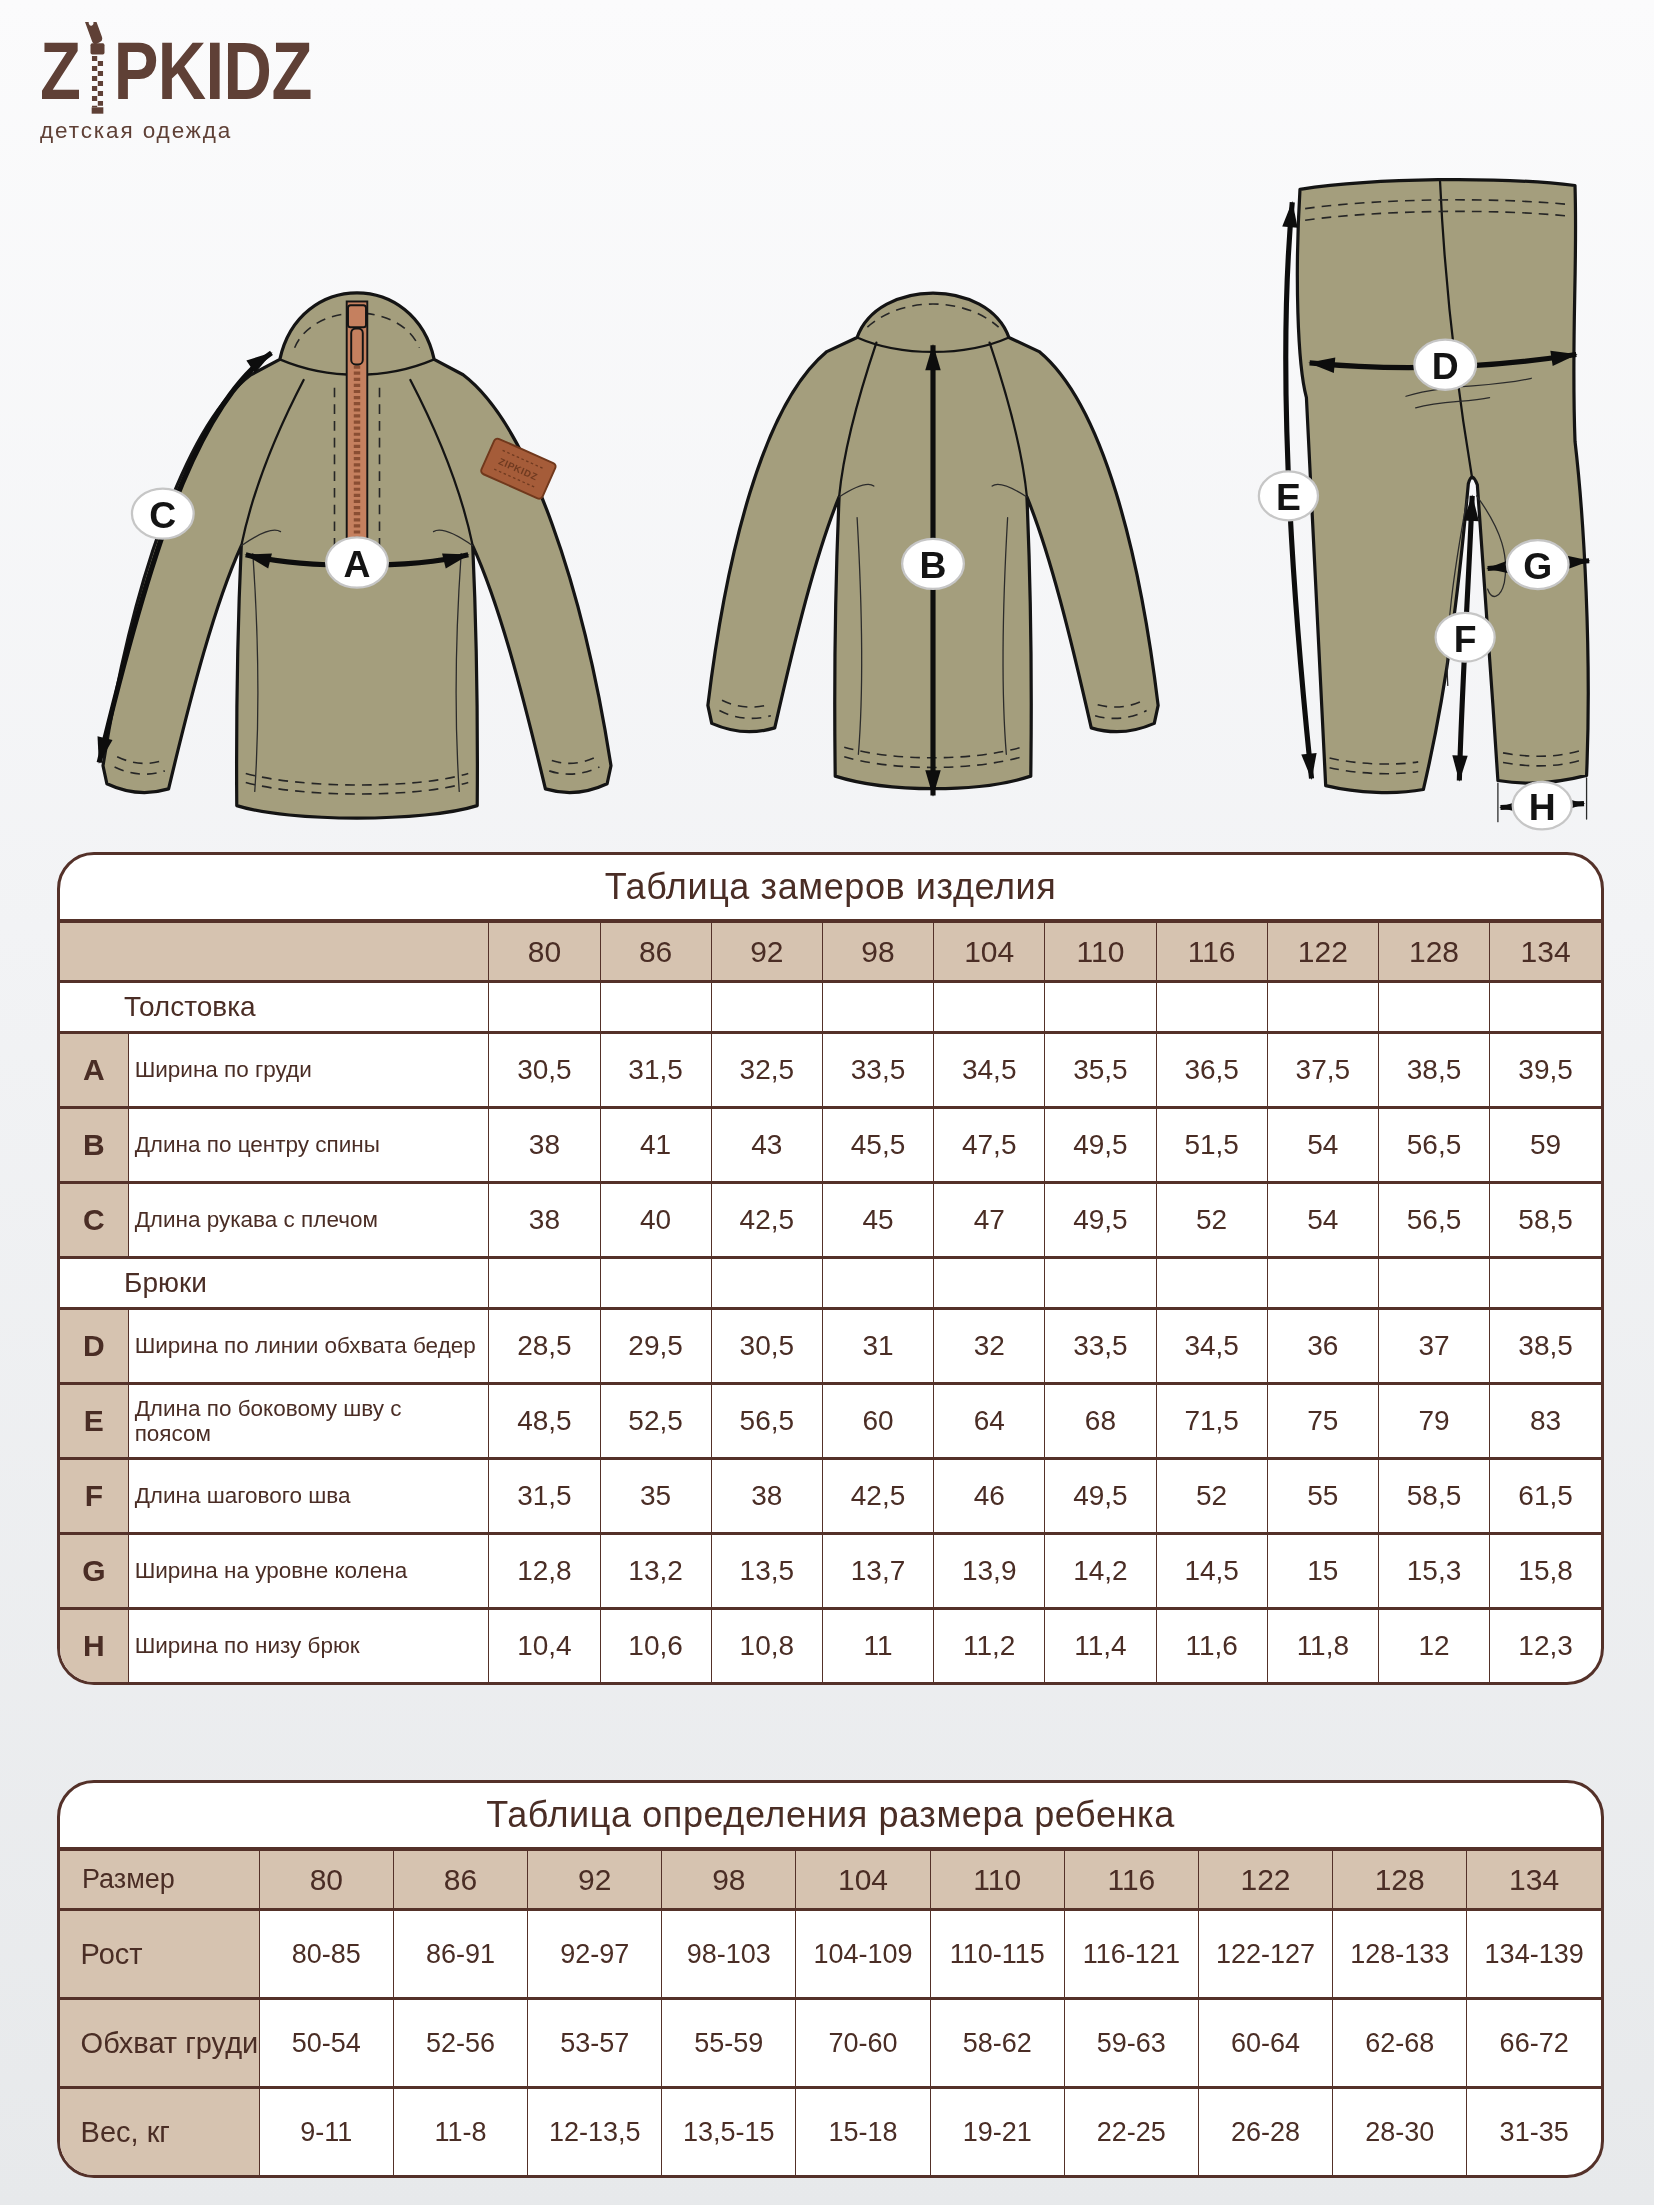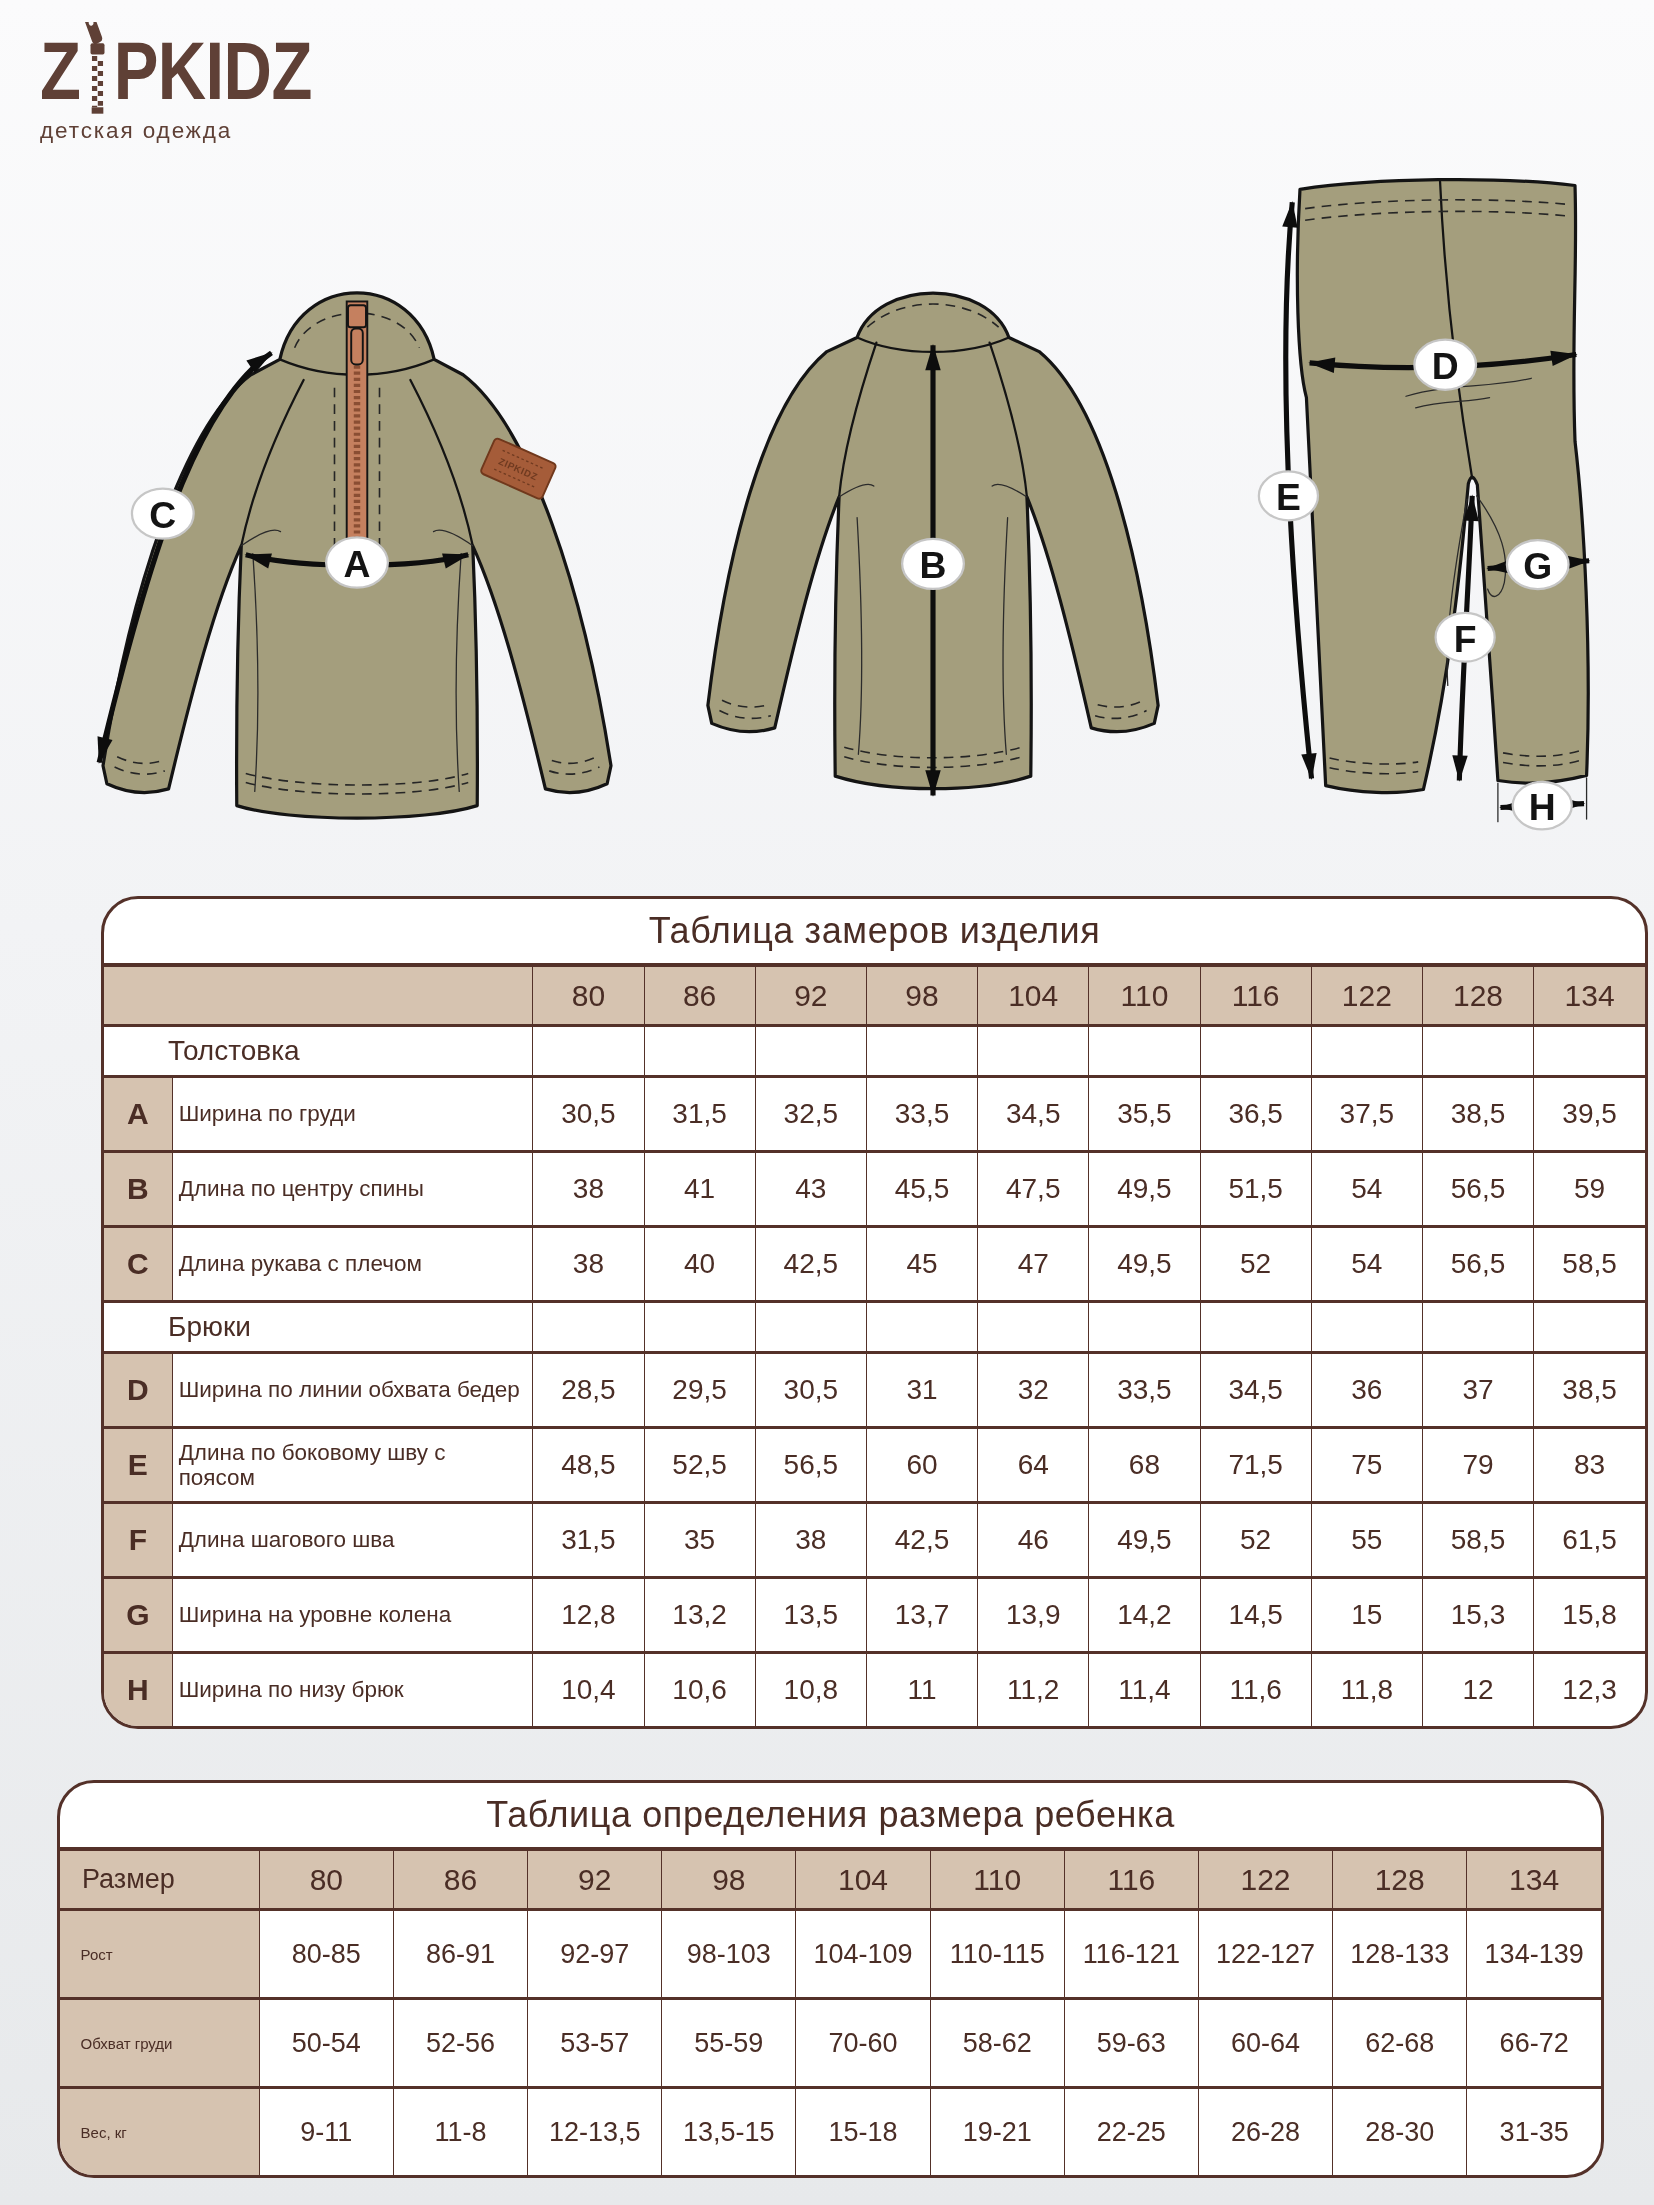--- a/index.html
+++ b/index.html
@@ -31,36 +31,36 @@
   .mell{fill:#ffffff;stroke:#c6c6c6;stroke-width:3.5;}
   .mlet{font:700 58px "Liberation Sans",sans-serif;fill:#141414;text-anchor:middle;dominant-baseline:central;}
   .ziptape{fill:var(--zip);stroke:#141414;stroke-width:3;}
   .zipteeth{stroke:#8a4e33;stroke-width:10;stroke-dasharray:5 4.5;}
   .patch{fill:var(--patch);stroke:#70381c;stroke-width:3;}
   .patchtxt{font:700 15px "Liberation Sans",sans-serif;fill:#6f3a20;text-anchor:middle;letter-spacing:1px;}
   .patchline{stroke:#6f3a20;stroke-width:2;stroke-dasharray:4 4;}
   
   .card{position:absolute;left:57px;width:1541px;background:#fff;border:3.9px solid var(--line);
     border-radius:37px;overflow:hidden;}
-  .measure-card{top:896px;margin-left:44px;}
+  .measure-card{top:852px;}
   .size-card{top:1780px;}
   table{width:100%;border-collapse:collapse;border:hidden;table-layout:fixed;color:var(--ink);}
   td{vertical-align:middle;text-align:center;border:1.9px solid var(--line);
      border-top-width:3.2px;border-bottom-width:3.2px;padding:0;}
   .title-row td{border:none;border-bottom:4.5px solid var(--line);height:64px;
      font-size:36px;letter-spacing:0.6px;}
   .header-row td{background:var(--tan);height:57px;font-weight:400;font-size:30px;}
   .header-row td.rhead{font-weight:400;font-size:27px;text-align:left;padding-left:22px;}
   tbody td{height:72px;font-size:28px;}
   .section-row td{height:48px;}
   td.section-name{text-align:left;padding-left:64px;font-size:28px;}
   td.letter{background:var(--tan);font-weight:700;font-size:30px;}
   td.mname{text-align:left;padding-left:6px;padding-right:9px;font-size:22.5px;line-height:1.12;}
   .size-card tbody td{height:86px;font-size:27px;}
-  .size-card td.rlabel{background:var(--tan);text-align:left;padding-left:20.6px;font-size:15px;}
+  .size-card td.rlabel{background:var(--tan);text-align:left;padding-left:20.6px;font-size:29px;}
 </style>
 </head>
 <body>
 
 <div class="page">
 
   <div class="brand">
     <div class="brand-name">
       <span>Z</span>
       <svg class="zip-glyph" viewBox="0 0 44 132" aria-hidden="true">

